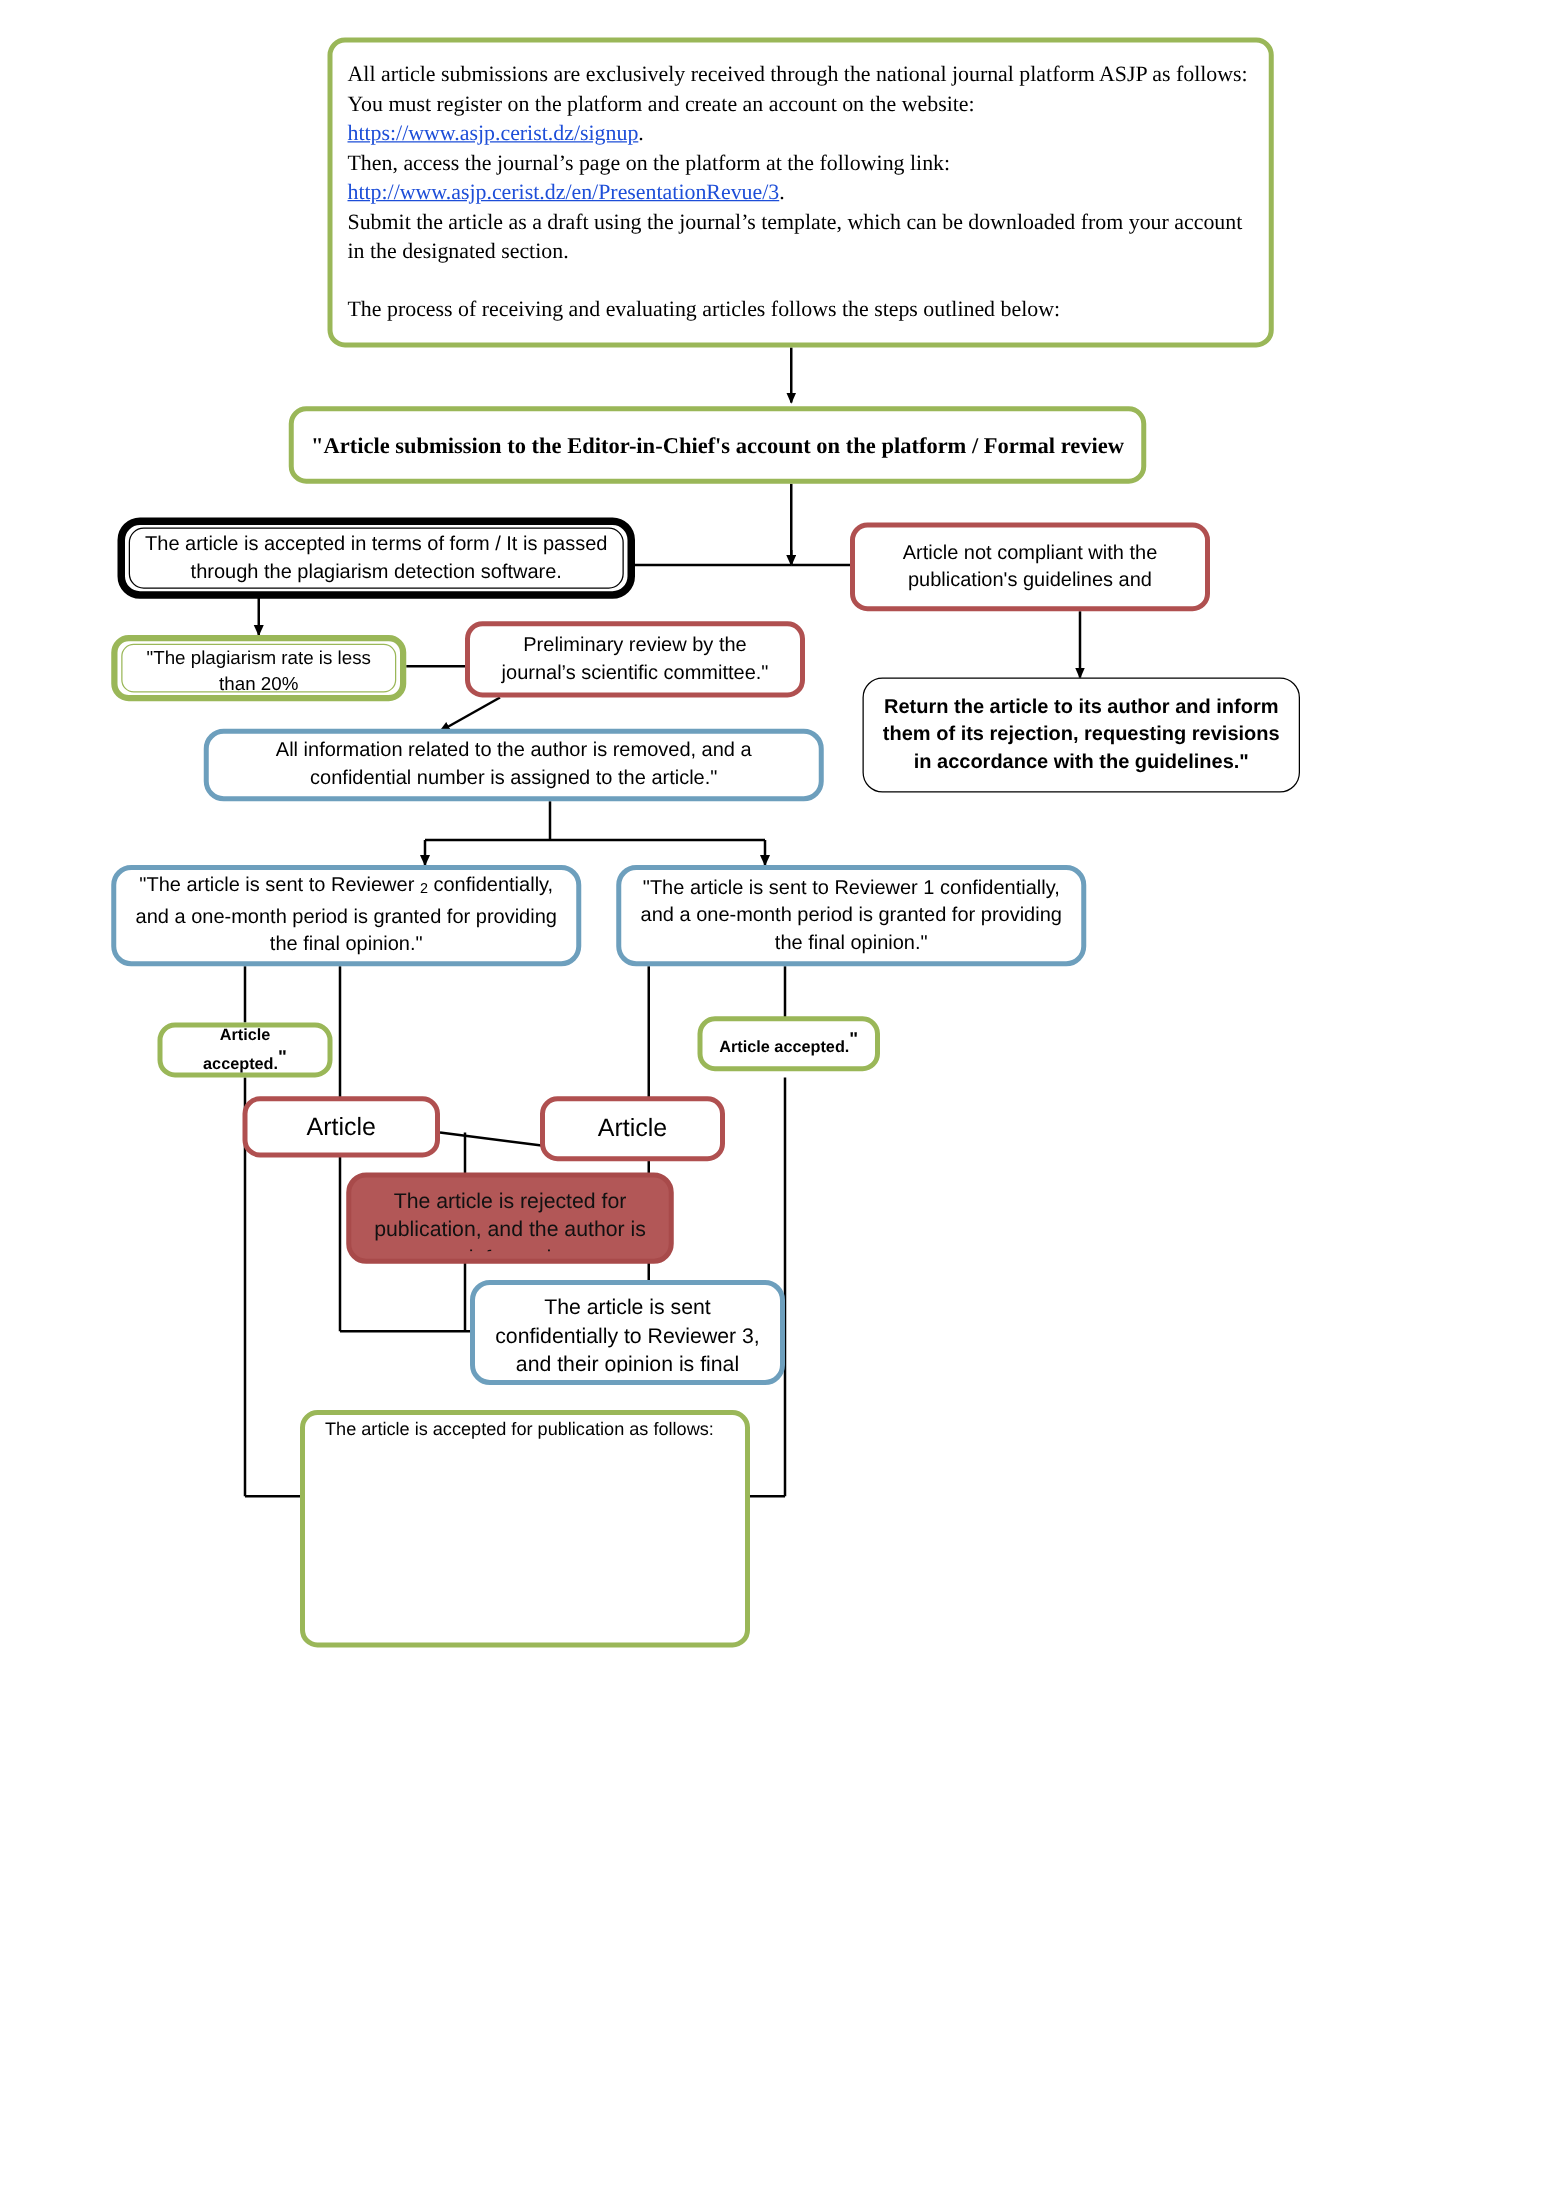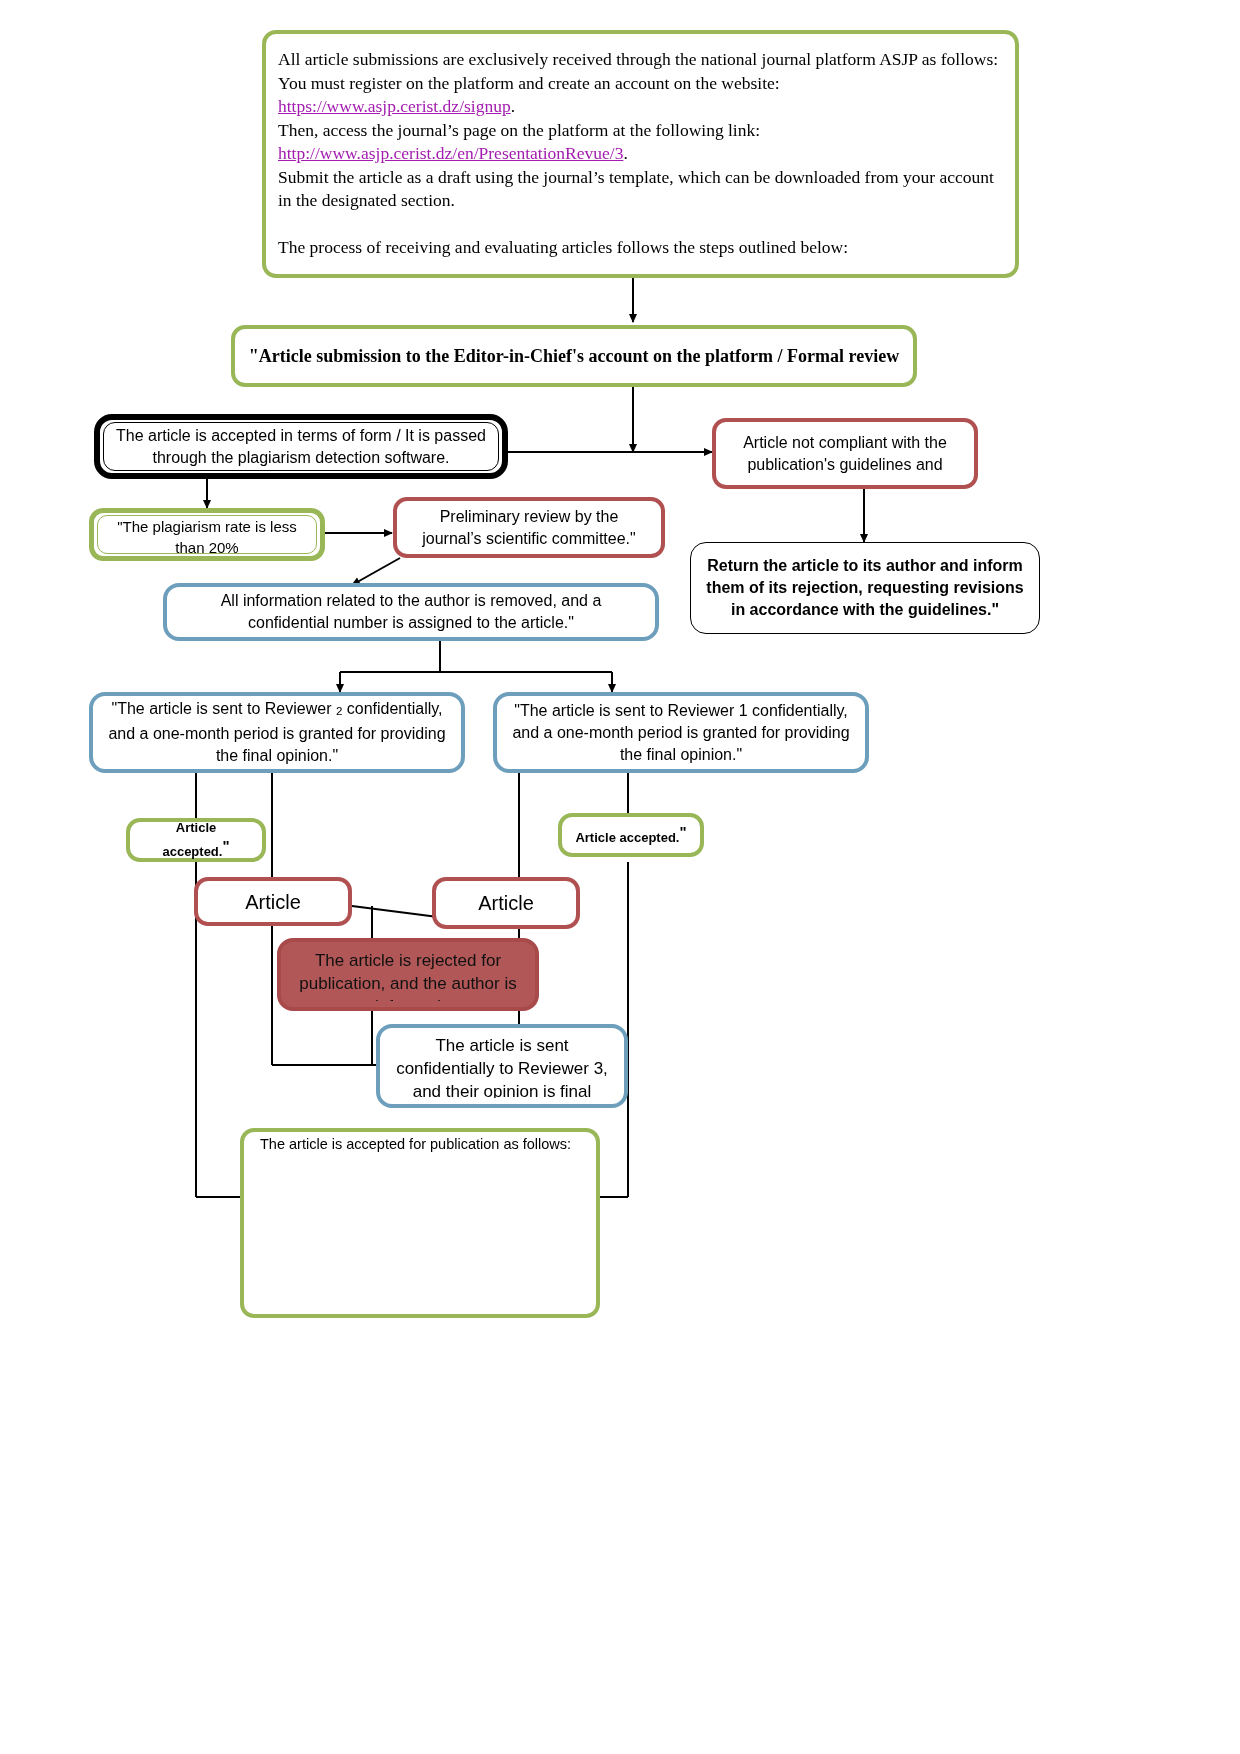--- a/index.html
+++ b/index.html
@@ -18,21 +18,21 @@
   .red        {border:4px solid #b05050;border-radius:14px;}
   .blue       {border:4px solid #6d9fbd;border-radius:16px;}
   .black      {border:1px solid #000;border-radius:16px;}
   .black-dbl  {border:6px solid #000;border-radius:18px;padding:3px;}
   .black-dbl .inner{width:100%;height:100%;border:1px solid #000;
         border-radius:12px;display:flex;align-items:center;justify-content:center;}
   .redfill    {border:4px solid #a84a4a;border-radius:16px;background:#b25757;color:#111;}
   
   .serif{font-family:"Liberation Serif",serif;}
   .t-intro{font-size:17.5px;line-height:23.5px;text-align:left;}
-  .t-intro a{color:#a21caf;text-decoration:underline;}
+  .t-intro a{color:#1d4ed8;text-decoration:underline;}
   .t-bold{font-weight:bold;}
   .fs18{font-size:18px;line-height:24px;}
   .fs17{font-size:17px;line-height:23px;}
   .fs16{font-size:16px;line-height:22px;}
   .fs15{font-size:15px;line-height:21px;}
   .fs13b{font-size:13px;line-height:18px;font-weight:bold;}
   .fs20{font-size:20px;line-height:26px;}
   .clip{max-height:100%;}
   sub.rv{font-size:0.72em;vertical-align:-0.1em;}
   sup.q{font-size:1.15em;vertical-align:0.35em;}
@@ -108,31 +108,31 @@
 <div class="node green" style="left:231px;top:325px;width:686px;height:62px;">
   <div class="txt serif t-bold fs18">"Article submission to the Editor-in-Chief's account on the platform / Formal review</div>
 </div>
 
 <div class="node black-dbl" style="left:78px;top:414px;width:414px;height:65px;margin-left:16px;">
   <div class="inner">
     <div class="txt fs16">The article is accepted in terms of form / It is passed through the plagiarism detection software.</div>
   </div>
 </div>
 
-<div class="node red" style="left:712px;top:418px;width:266px;height:71px;">
+<div class="node red" style="left:680px;top:418px;width:288px;height:71px;">
   <div class="txt fs16">Article not compliant with the publication's guidelines and</div>
 </div>
 
 <div class="node green-dbl" style="left:89px;top:508px;width:236px;height:53px;">
   <div class="inner">
     <div class="txt fs15 clip">"The plagiarism rate is less than 20%</div>
   </div>
 </div>
 
-<div class="node red" style="left:393px;top:497px;width:272px;height:61px;">
+<div class="node red" style="left:372px;top:497px;width:272px;height:61px;">
   <div class="txt fs16 clip">Preliminary review by the journal’s scientific committee."</div>
 </div>
 
 <div class="node black" style="left:690px;top:542px;width:350px;height:92px;">
   <div class="txt t-bold fs16">Return the article to its author and inform them of its rejection, requesting revisions in accordance with the guidelines."</div>
 </div>
 
 <div class="node blue" style="left:163px;top:583px;width:496px;height:58px;">
   <div class="txt fs16">All information related to the author is removed, and a confidential number is assigned to the article."</div>
 </div>

